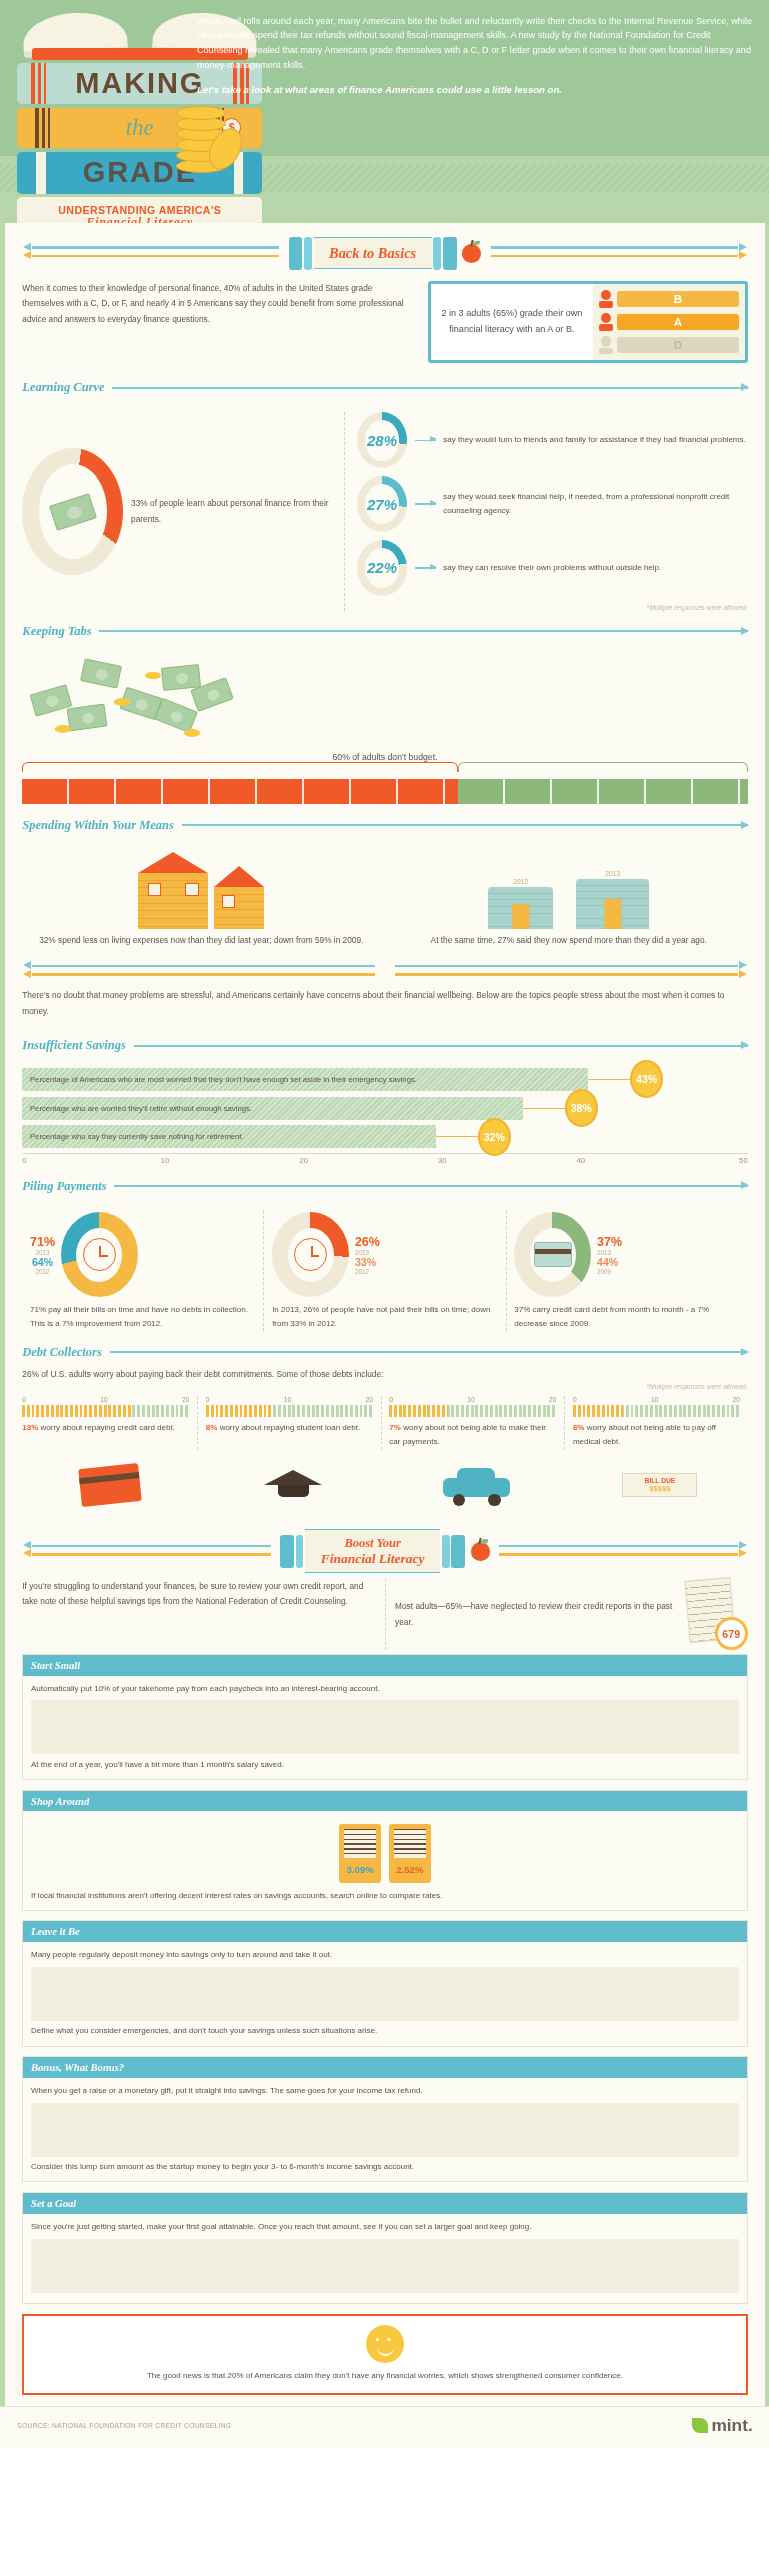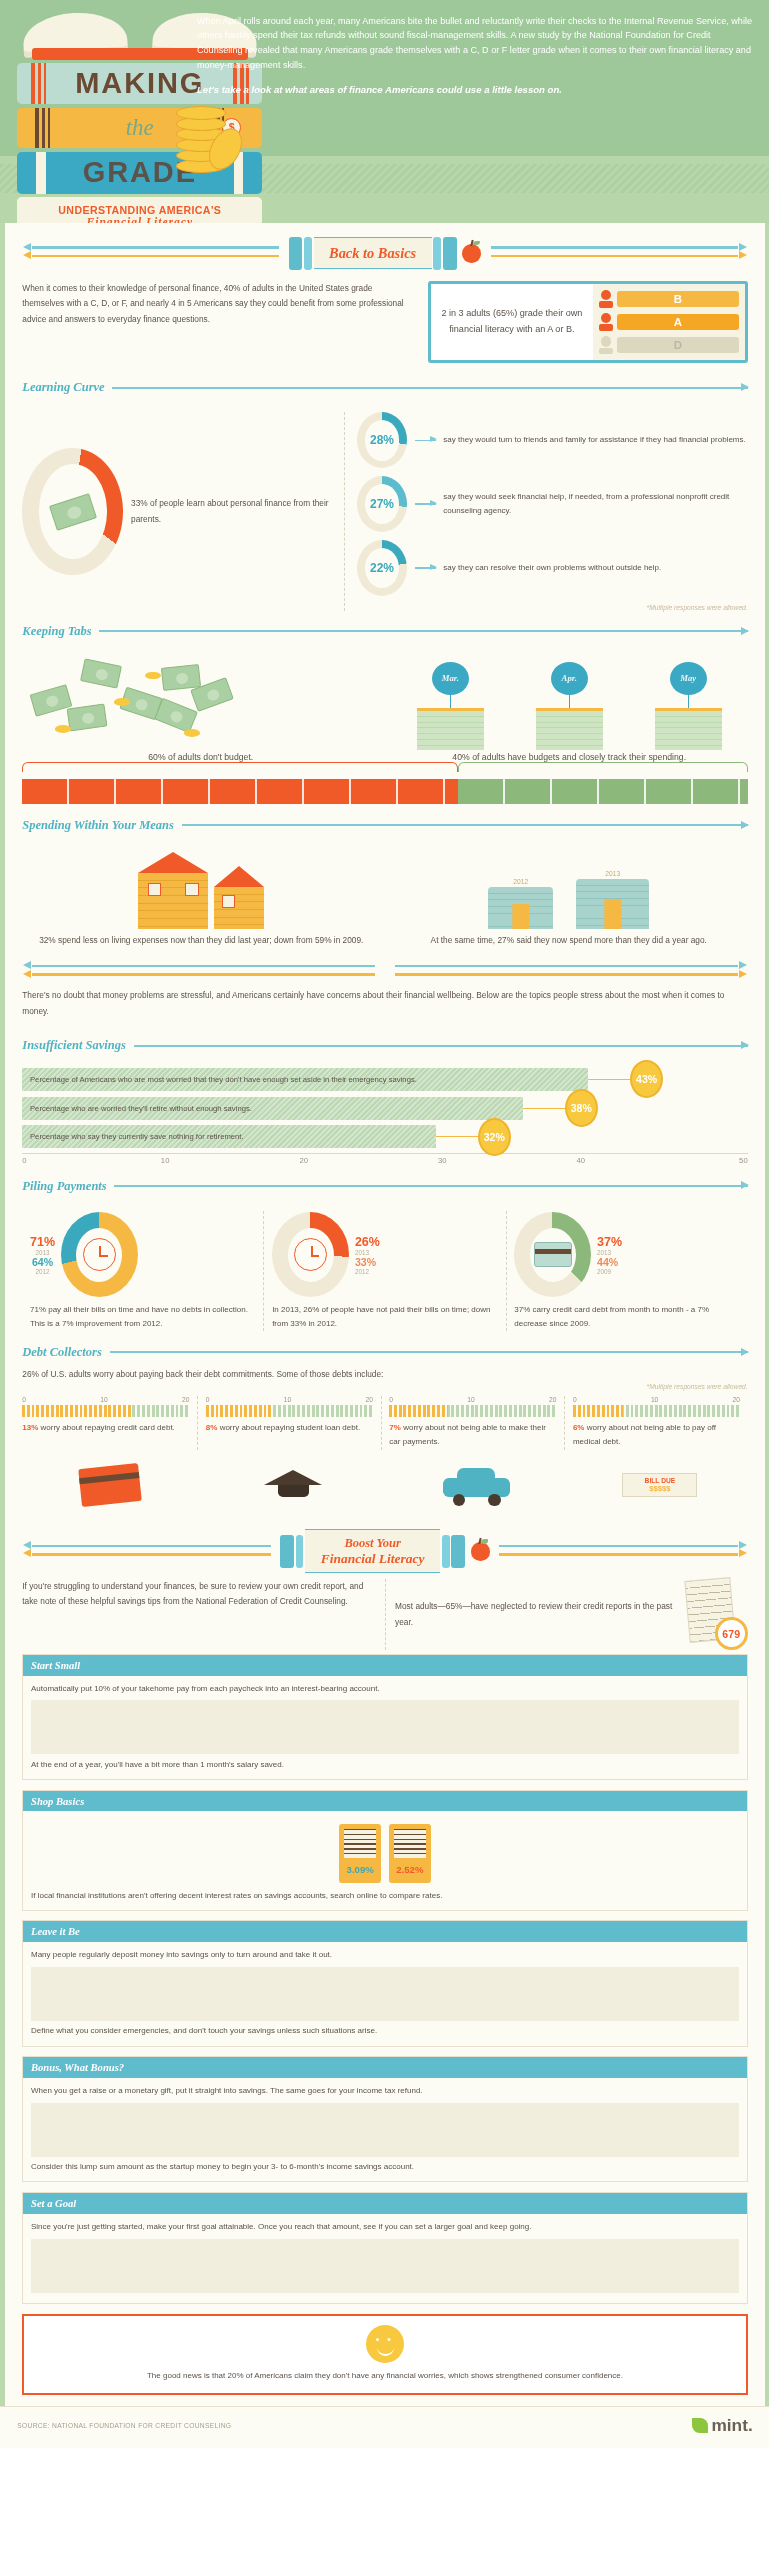--- a/index.html
+++ b/index.html
@@ -129,21 +129,21 @@
   .donut33 .hole{ position:absolute; inset:16.4px; border-radius:50%; background:#fdfcf4;
     display:flex;align-items:center;justify-content:center;}
   .bill{ width:42px;height:26px;background:#a9cfa2;border:1px solid #8cb87c;border-radius:1.9px;
      transform:rotate(-18deg); position:relative;}
   .bill:after{content:"";position:absolute;left:14.4px;top:6.7px;width:13.5px;height:12.5px;border-radius:50%;background:#c5dfbd;}
   .lc .lctext{ font-size:8.3px; line-height:1.85; }
   .lc .lcright{ flex:1.35; padding-left:11.5px; display:flex; flex-direction:column; gap:7.7px; }
   .statrow{ display:flex; align-items:center; gap:7.7px; }
   .ring{ width:50px;height:56px;border-radius:50%; position:relative; flex:none; }
   .ring .hole{ position:absolute; inset:7.7px; border-radius:50%; background:#fdfcf4;
-     display:flex;align-items:center;justify-content:center; font-weight:bold; font-size:12px; color:#3aa8bd;}
+     display:flex;align-items:center;justify-content:center; font-weight:bold; font-size:15px; color:#3aa8bd;font-style:italic;}
   .statrow .arr{ width:21px;height:1.9px;background:#7ec9d6; position:relative; flex:none; }
   .statrow .arr:after{content:"";position:absolute;right:-1px;top:-3.4px;
     border-left:7.7px solid #7ec9d6;border-top:3.8px solid transparent;border-bottom:3.8px solid transparent;}
   .statrow .txt{ font-size:8px; line-height:1.8; }
 
   
   .kt{ display:flex; padding:1.9px 17.3px 0; gap:11.5px; }
   .kt .half{ flex:1; }
   .moneyfly{ height:96px; position:relative; }
   .moneyfly .mb{ position:absolute; width:38px;height:23px;background:#a9cfa2;
@@ -423,40 +423,20 @@
           <span class="mb" style="left:140px;top:11.5px;transform:rotate(-6deg)"></span>
           <span class="mb" style="left:135px;top:50px;transform:rotate(22deg)"></span>
           <span class="mb" style="left:171px;top:29px;transform:rotate(-20deg)"></span>
           <span class="cn" style="left:33px;top:71px"></span>
           <span class="cn" style="left:92px;top:44px"></span>
           <span class="cn" style="left:123px;top:17.3px"></span>
           <span class="cn" style="left:162px;top:75px"></span>
         </div>
         <div class="cap">60% of adults don't budget.</div>
       </div>
-      <div class="half">
-        <div class="cals">
-          <div class="cal">
-            <div class="bal">Mar.</div>
-            <div class="str"></div>
-              <div class="bx"></div>
-          </div>
-          <div class="cal">
-            <div class="bal">Apr.</div>
-            <div class="str"></div>
-              <div class="bx"></div>
-          </div>
-          <div class="cal">
-            <div class="bal">May</div>
-            <div class="str"></div>
-              <div class="bx"></div>
-          </div>
-        </div>
-        <div class="cap">40% of adults have budgets and closely track their spending.</div>
-      </div>
     </div>
     <div class="bracket">
         <div class="l"></div>
         <div class="r"></div>
       </div>
     <div class="barpair">
       <div class="bo"></div>
       <div class="bg"></div>
     </div>
 
@@ -732,21 +712,21 @@
     <div class="tips">
       <div class="tip">
         <h4>Start Small</h4>
         <div class="c">
           <div>Automatically put 10% of your takehome pay from each paycheck into an interest-bearing account.</div>
           <div class="tipart"></div>
           <div>At the end of a year, you'll have a bit more than 1 month's salary saved.</div>
         </div>
       </div>
       <div class="tip">
-        <h4>Shop Basics</h4>
+        <h4>Shop Around</h4>
         <div class="c">
           <div class="sb-pair">
             <div class="sbcard">
               <div class="sheet"></div>
               <div class="v" style="color:#3aa8bd">3.09%</div>
             </div>
             <div class="sbcard">
               <div class="sheet"></div>
               <div class="v" style="color:#ef5a28">2.52%</div>
             </div>

